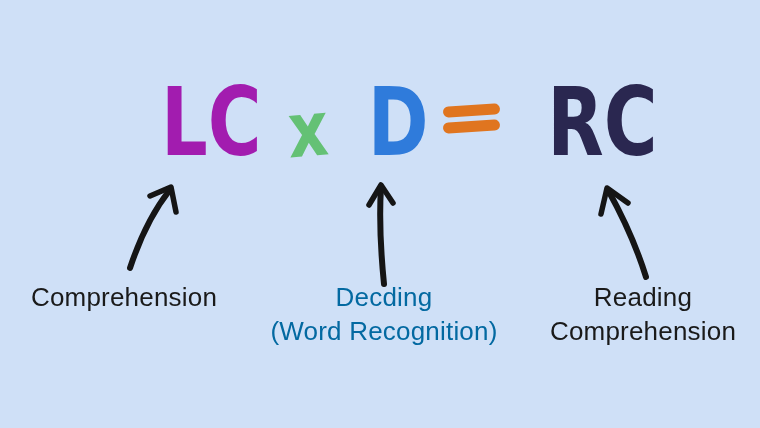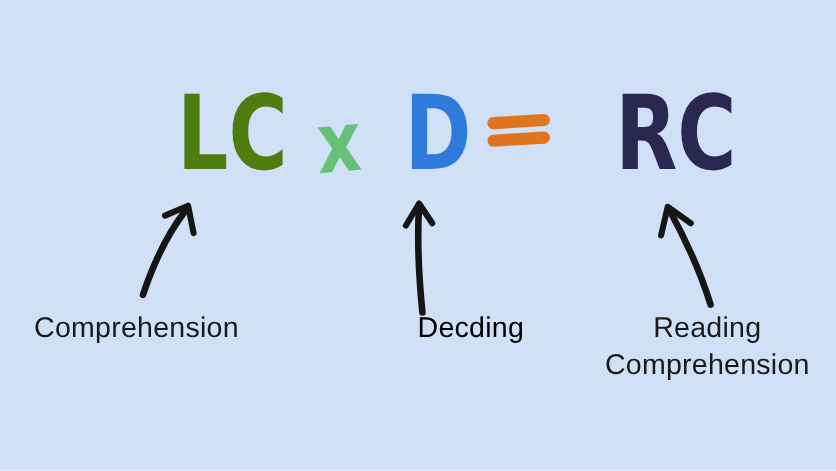--- a/index.html
+++ b/index.html
@@ -20,21 +20,21 @@
   }
   .token .glyph {
     display: block;
     transform: scaleX(0.78);
     transform-origin: 50% 50%;
   }
   .tok-lc { left: 150px; top: 76px; width: 100px; font-size: 94px; line-height: 94px; }
   .tok-x  { left: 284px; top: 92px; width: 44px;  font-size: 76px; line-height: 76px; }
   .tok-x .glyph { transform: scaleX(0.82) rotate(-4deg); }
   .tok-d  { left: 362px; top: 76px; width: 52px;  font-size: 94px; line-height: 94px; }
-  .tok-rc { left: 547px; top: 76px; width: 112px; font-size: 94px; line-height: 94px; text-align: right; }
+  .tok-rc { left: 535px; top: 76px; width: 112px; font-size: 94px; line-height: 94px; text-align: right; }
   
   .tok-eq { left: 443px; top: 104px; width: 57px; height: 30px; }
   .eq-bar {
     position: absolute;
     left: 0;
     width: 57px;
     height: 11px;
     border-radius: 6px;
     transform: rotate(-3.5deg);
   }
@@ -59,21 +59,21 @@
   .cap-left   { left: 4px; }
   .cap-middle { left: 264px; }
   .cap-right  { left: 523px; }
   .caption span { display: block; }
 </style>
 </head>
 <body>
 
 <div class="canvas" style="background-color: rgb(207, 224, 247);">
 
-  <div class="token tok-lc" style="color: #4d7c0f;">
+  <div class="token tok-lc" style="color: #a21caf;">
     <span class="glyph">LC</span>
   </div>
 
   <div class="token tok-x" style="color: rgb(100, 193, 117);">
     <span class="glyph">x</span>
   </div>
 
   <div class="token tok-d" style="color: rgb(47, 123, 219);">
     <span class="glyph">D</span>
   </div>
@@ -100,22 +100,23 @@
     <g>
       <path class="shaft" d="M 646 277 C 637 248 623 217 608 190"></path>
       <path class="head" d="M 601 214 L 607 188 L 628 203"></path>
     </g>
   </svg>
 
   <div class="caption cap-left" style="color: rgb(26, 26, 26);">
     <span>Comprehension</span>
   </div>
 
-  <div class="caption cap-middle" style="color: #000000; margin-left: 44px;">
+  <div class="caption cap-middle" style="color: #0369a1;">
     <span>Decding</span>
+    <span>(Word Recognition)</span>
   </div>
 
   <div class="caption cap-right" style="color: rgb(26, 26, 26);">
     <span>Reading</span>
     <span>Comprehension</span>
   </div>
 
 </div>
 
 </body></html>

